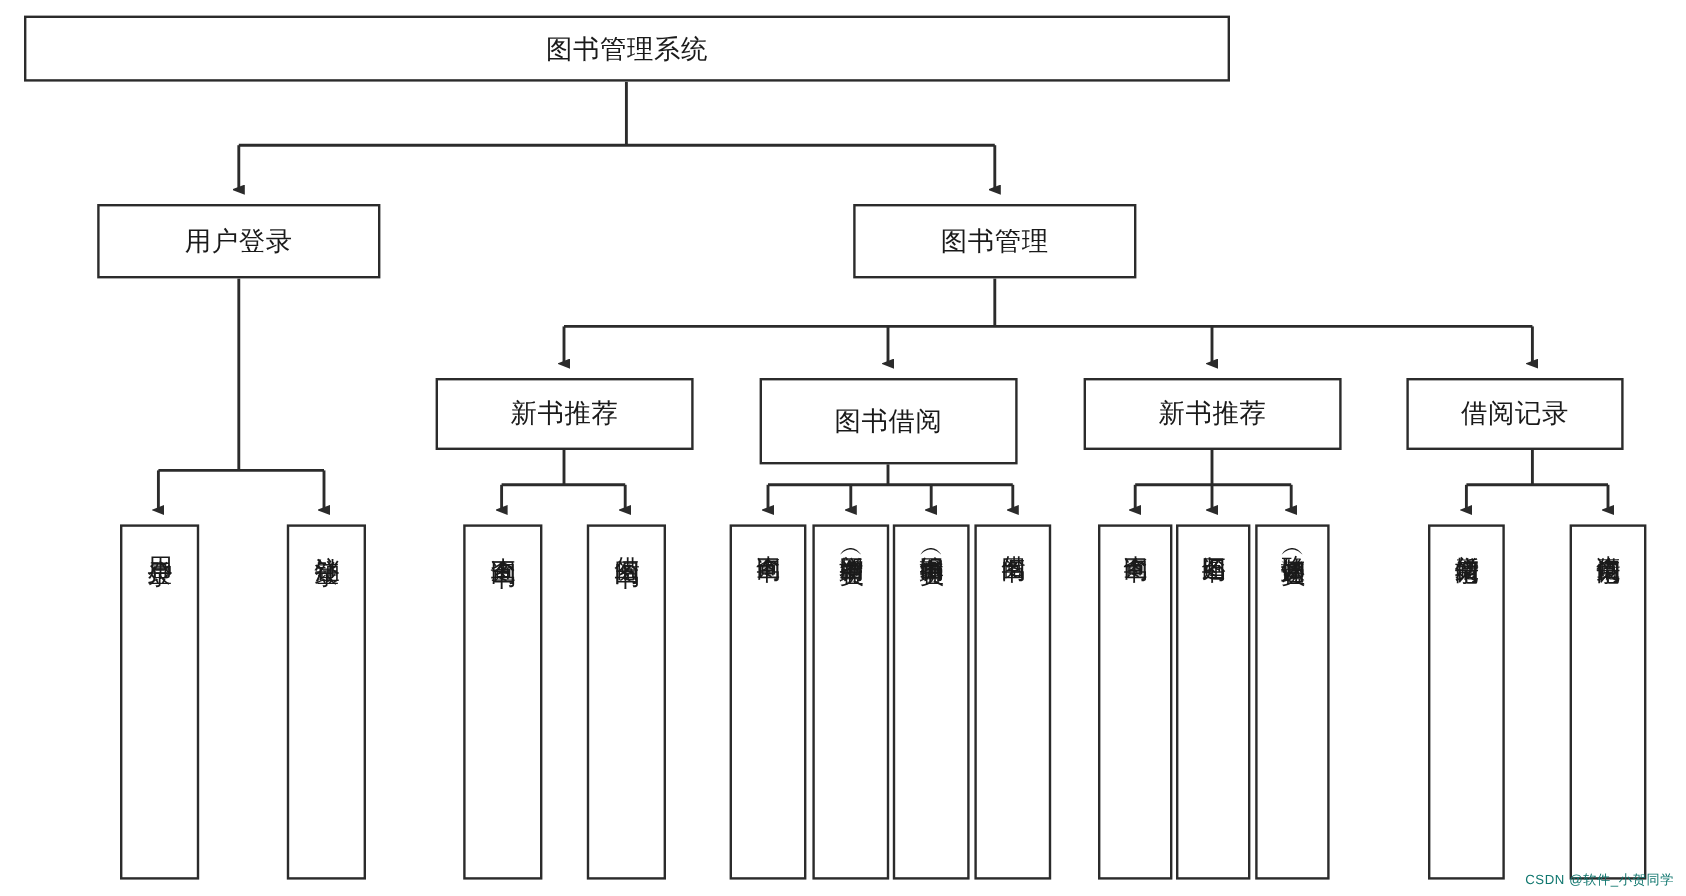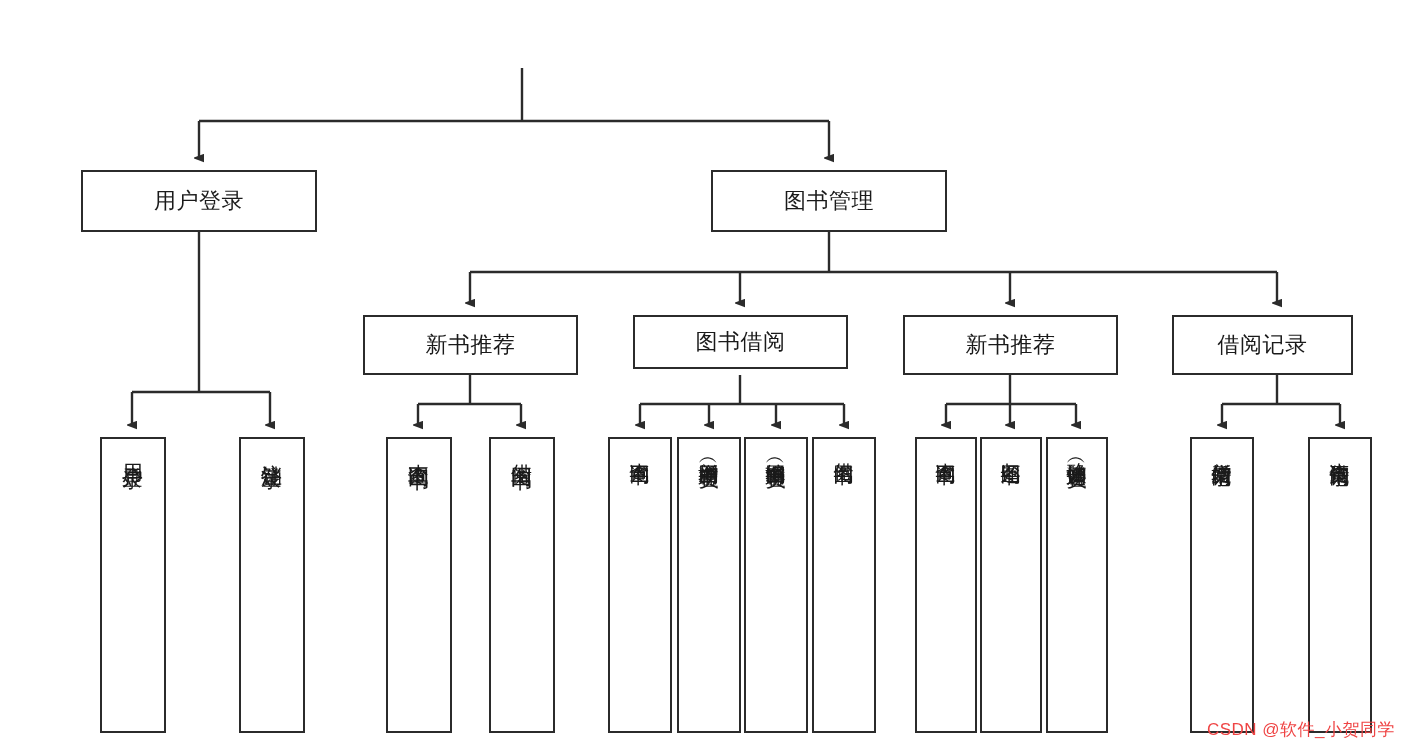--- a/index.html
+++ b/index.html
@@ -59,22 +59,22 @@
     line-height: 1.0;
   }
   .node.vert.narrow .label {
     font-size: 20px;
     letter-spacing: 1px;
   }
   #watermark {
     position: absolute;
     right: 10px;
     bottom: 6px;
-    font-size: 17px;
-    color: #ef4444;
+    font-size: 11px;
+    color: #0f766e;
     letter-spacing: 0.5px;
     white-space: nowrap;
   }
 </style>
 </head>
 <body>
 
 <div id="canvas">
 
   <svg id="wires" viewBox="0 0 1405 747">
@@ -121,32 +121,35 @@
       <path d="M1010,404 L1010,425" marker-end="url(#arrow)"></path>
       <path d="M1076,404 L1076,425" marker-end="url(#arrow)"></path>
 
       <path d="M1277,375 L1277,404"></path>
       <path d="M1222,404 L1340,404"></path>
       <path d="M1222,404 L1222,425" marker-end="url(#arrow)"></path>
       <path d="M1340,404 L1340,425" marker-end="url(#arrow)"></path>
     </g>
   </svg>
 
+  <div class="node horiz" style="left:20px; top:13px; width:1005px; height:55px;">
+    <span class="label">图书管理系统</span>
+  </div>
 
   <div class="node horiz" style="left:81px; top:170px; width:236px; height:62px;">
     <span class="label">用户登录</span>
   </div>
   <div class="node horiz" style="left:363px; top:315px; width:215px; height:60px;">
     <span class="label">新书推荐</span>
   </div>
 
   <div class="node horiz" style="left:711px; top:170px; width:236px; height:62px;">
     <span class="label">图书管理</span>
   </div>
-  <div class="node horiz" style="left:633px; top:315px; width:215px; height:54px;">
+  <div class="node horiz" style="left:633px; top:315px; width:215px; height:72px;">
     <span class="label">图书借阅</span>
   </div>
   <div class="node horiz" style="left:903px; top:315px; width:215px; height:60px;">
     <span class="label">新书推荐</span>
   </div>
   <div class="node horiz" style="left:1172px; top:315px; width:181px; height:60px;">
     <span class="label">借阅记录</span>
   </div>
 
   <div class="node vert" style="left:100px; top:437px; width:66px; height:296px;">

